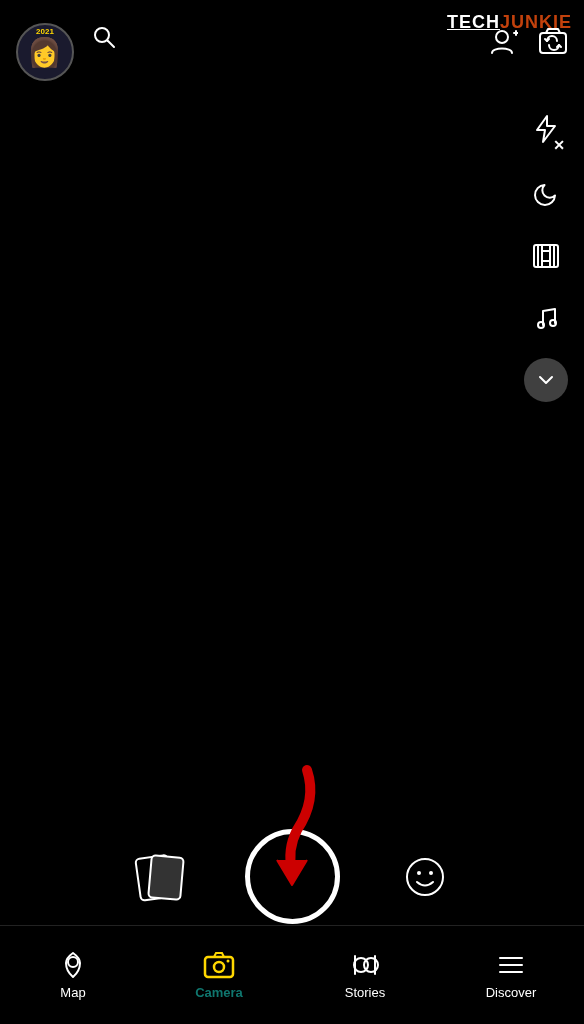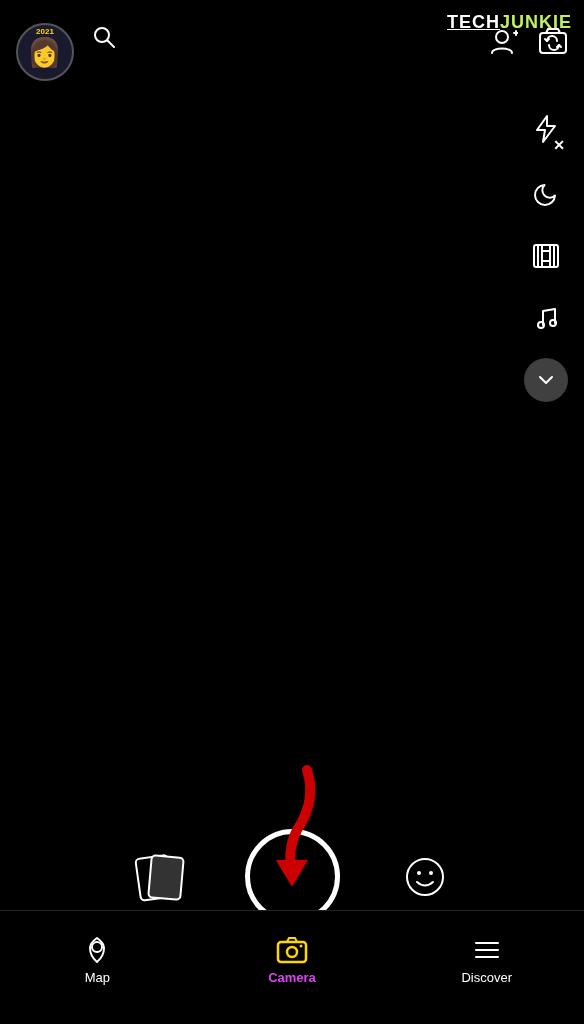--- a/index.html
+++ b/index.html
@@ -21,21 +21,21 @@
       font-size: 18px;
       font-weight: 900;
       letter-spacing: 1px;
       z-index: 100;
     }
     .watermark-tech {
       color: #fff;
       text-decoration: underline;
     }
     .watermark-junkie {
-      color: #bef264;
+      color: #c2410c;
     }
 
     
     .top-bar {
       position: absolute;
       top: 3px;
       left: 0;
       right: 0;
       height: 100px;
       display: flex;
@@ -189,21 +189,21 @@
       bottom: 130px;
       left: 50%;
       transform: translateX(-50%);
       z-index: 20;
       pointer-events: none;
     }
 
     
     .bottom-nav {
       position: absolute;
-      bottom: 16px;
+      bottom: 1px;
       left: 0;
       right: 0;
       height: 98px;
       background: #000;
       display: flex;
       align-items: center;
       justify-content: space-around;
       border-top: 1px solid #222;
       z-index: 10;
     }
@@ -222,21 +222,21 @@
       color: #fff;
     }
 
     .nav-label {
       font-size: 13px;
       color: #fff;
       font-weight: 500;
     }
 
     .nav-label.active {
-      color: #d946ef;
+      color: #0f766e;
       font-weight: 700;
     }
 
     
     .svg-icon {
       fill: none;
       stroke: white;
       stroke-width: 2;
       stroke-linecap: round;
       stroke-linejoin: round;
@@ -371,20 +371,29 @@
   <div class="nav-item">
     <svg width="32" height="30" viewBox="0 0 32 30">
       <rect x="2" y="7" width="28" height="20" rx="3" fill="none" stroke="#FFD700" stroke-width="2.5"></rect>
       <path d="M11 7 L13 3 L19 3 L21 7" fill="none" stroke="#FFD700" stroke-width="2"></path>
       <circle cx="16" cy="17" r="5" fill="none" stroke="#FFD700" stroke-width="2.5"></circle>
       <circle cx="25" cy="11" r="1.5" fill="#FFD700"></circle>
     </svg>
     <span class="nav-label active">Camera</span>
   </div>
 
+  <div class="nav-item">
+    <svg width="32" height="30" viewBox="0 0 32 30" class="nav-icon">
+      <circle cx="12" cy="15" r="7" class="svg-icon" stroke-width="2"></circle>
+      <circle cx="22" cy="15" r="7" class="svg-icon" stroke-width="2"></circle>
+      <line x1="6" y1="6" x2="6" y2="24" class="svg-icon" stroke-width="1.5"></line>
+      <line x1="26" y1="6" x2="26" y2="24" class="svg-icon" stroke-width="1.5"></line>
+    </svg>
+    <span class="nav-label">Stories</span>
+  </div>
 
   <div class="nav-item">
     <svg width="30" height="30" viewBox="0 0 30 30" class="nav-icon">
       <line x1="4" y1="8" x2="26" y2="8" class="svg-icon" stroke-width="2.5"></line>
       <line x1="4" y1="15" x2="26" y2="15" class="svg-icon" stroke-width="2.5"></line>
       <line x1="4" y1="22" x2="26" y2="22" class="svg-icon" stroke-width="2.5"></line>
     </svg>
     <span class="nav-label">Discover</span>
   </div>
 </div>

